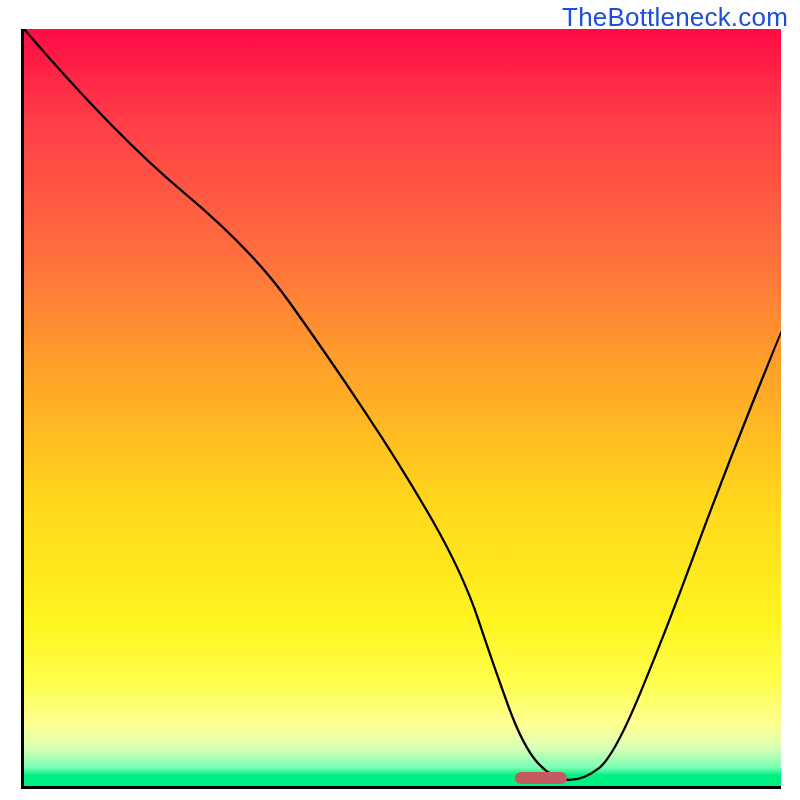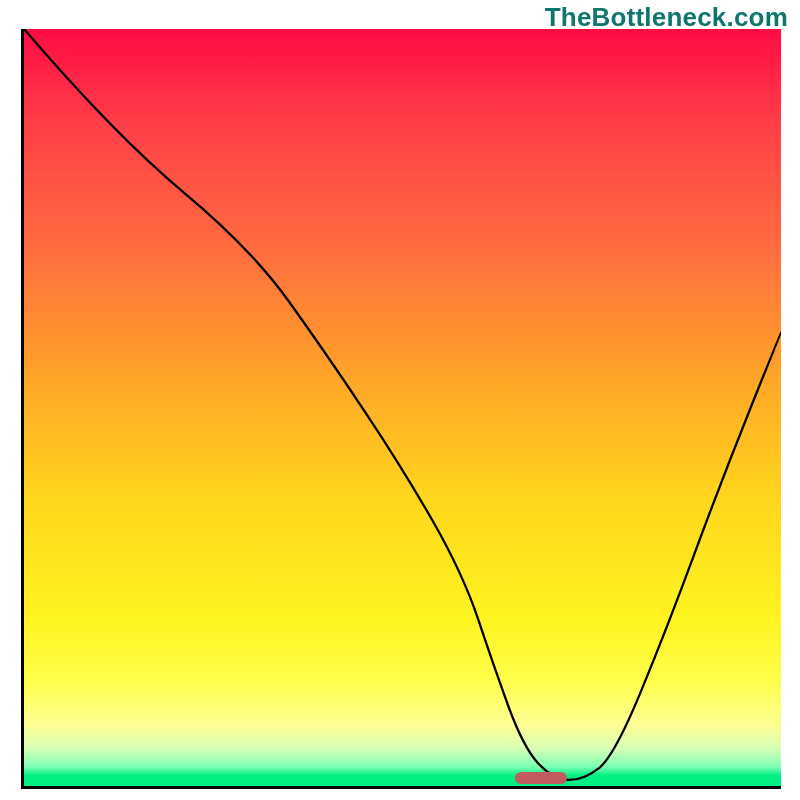--- a/index.html
+++ b/index.html
@@ -8,22 +8,22 @@
     height: 800px;
     position: relative;
     font-family: Arial, Helvetica, sans-serif;
     background: #fff;
   }
   .watermark {
     position: absolute;
     top: 2px;
     right: 12px;
     font-size: 26px;
-    font-weight: 700;
-    color: #0f766e;
+    font-weight: 400;
+    color: #1d4ed8;
     letter-spacing: 0.2px;
   }
   .plot-area {
     position: absolute;
     left: 21px;
     top: 29px;
     width: 760px;
     height: 760px;
     border-left: 3.5px solid #000;
     border-bottom: 3.5px solid #000;

